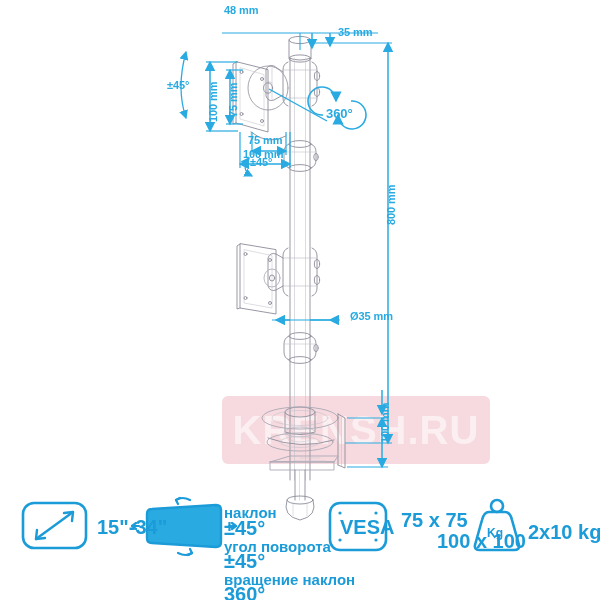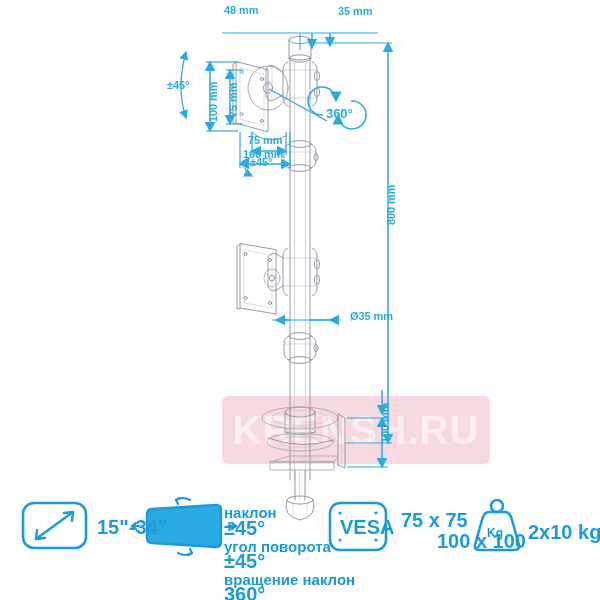--- a/index.html
+++ b/index.html
@@ -241,21 +241,21 @@
       <path d="M347,418 L388,418" stroke-width="1.2"></path>
       <path d="M347,467 L388,467" stroke-width="1.2"></path>
       <path d="M382,418 L382,467" marker-start="url(#arrB)" marker-end="url(#arrA)"></path>
 
       <path d="M382,390 L382,414" marker-end="url(#arrA)"></path>
     </g>
   </svg>
 
   <div class="dim-label" style="left:224px; top:4px;">48 mm</div>
 
-  <div class="dim-label" style="left:338px; top:5px;">35 mm</div>
+  <div class="dim-label" style="left:338px; top:26px;">35 mm</div>
 
   <div class="dim-label vert" style="left:207px; top:122px;">100 mm</div>
 
   <div class="dim-label vert" style="left:227px; top:117px;">75 mm</div>
 
   <div class="dim-label" style="left:248px; top:134px;">75 mm</div>
 
   <div class="dim-label" style="left:243px; top:148px;">100 mm</div>
 
   <div class="dim-label vert" style="left:385px; top:225px;">800 mm</div>

